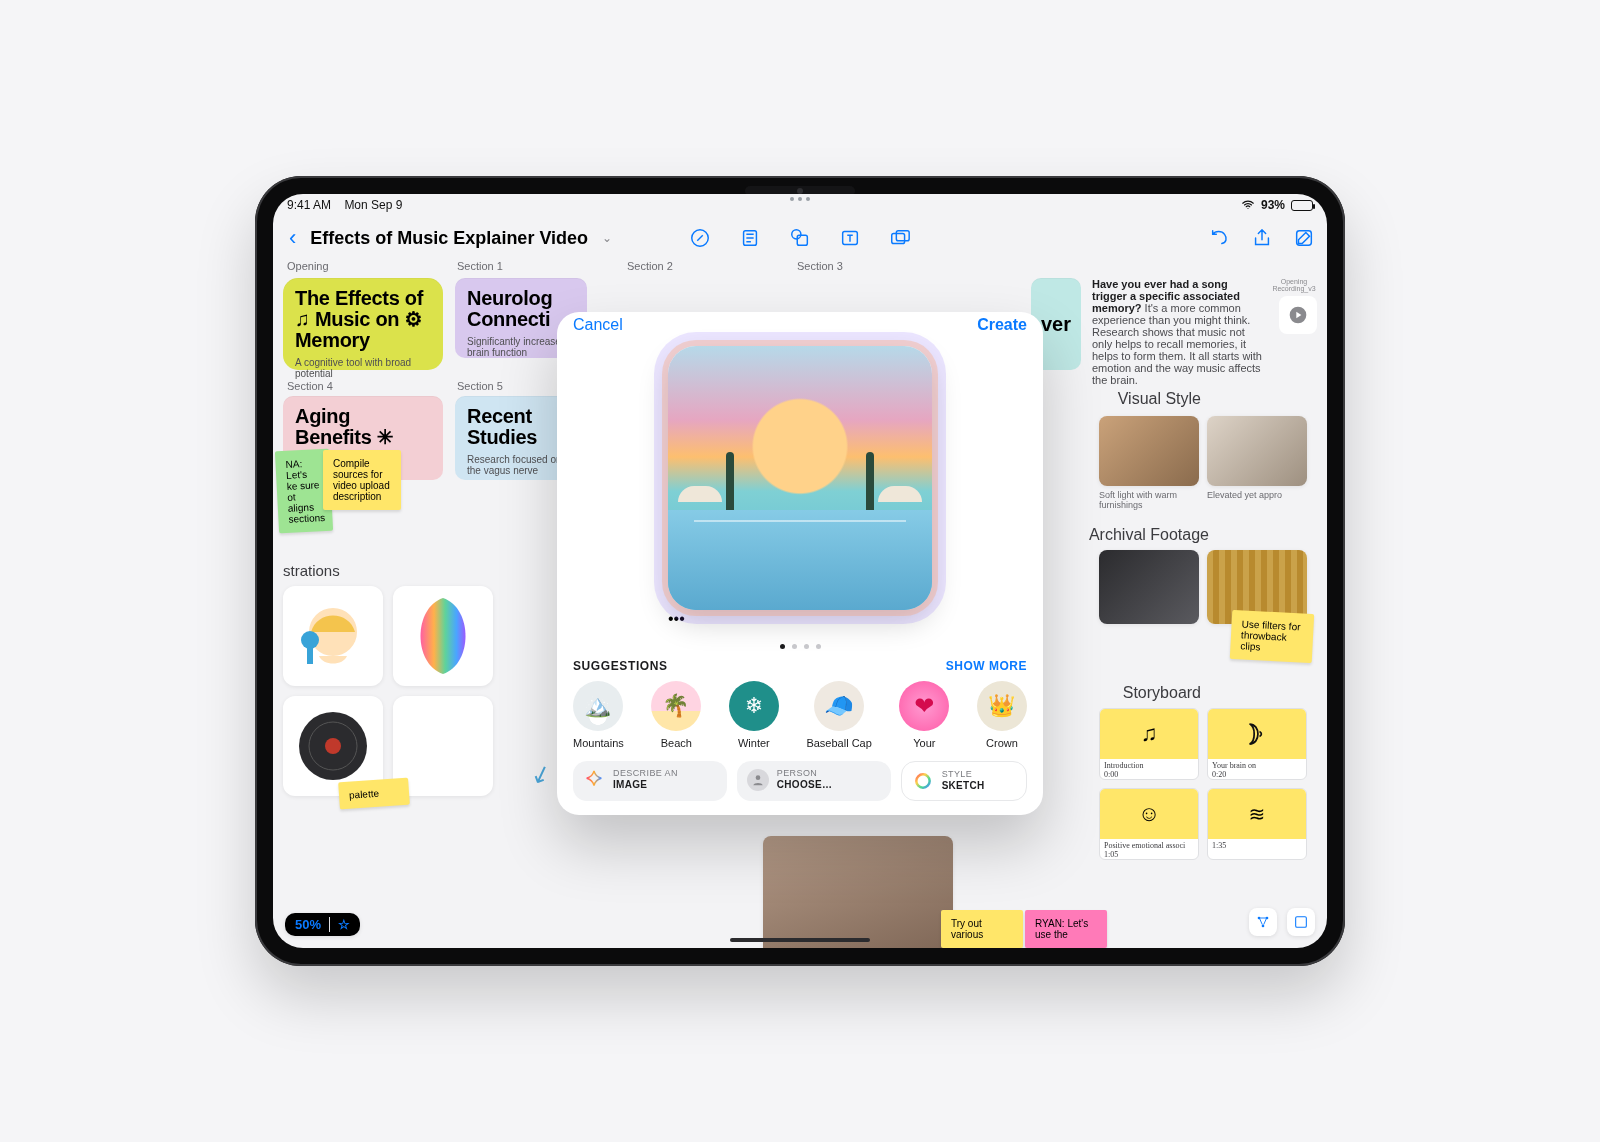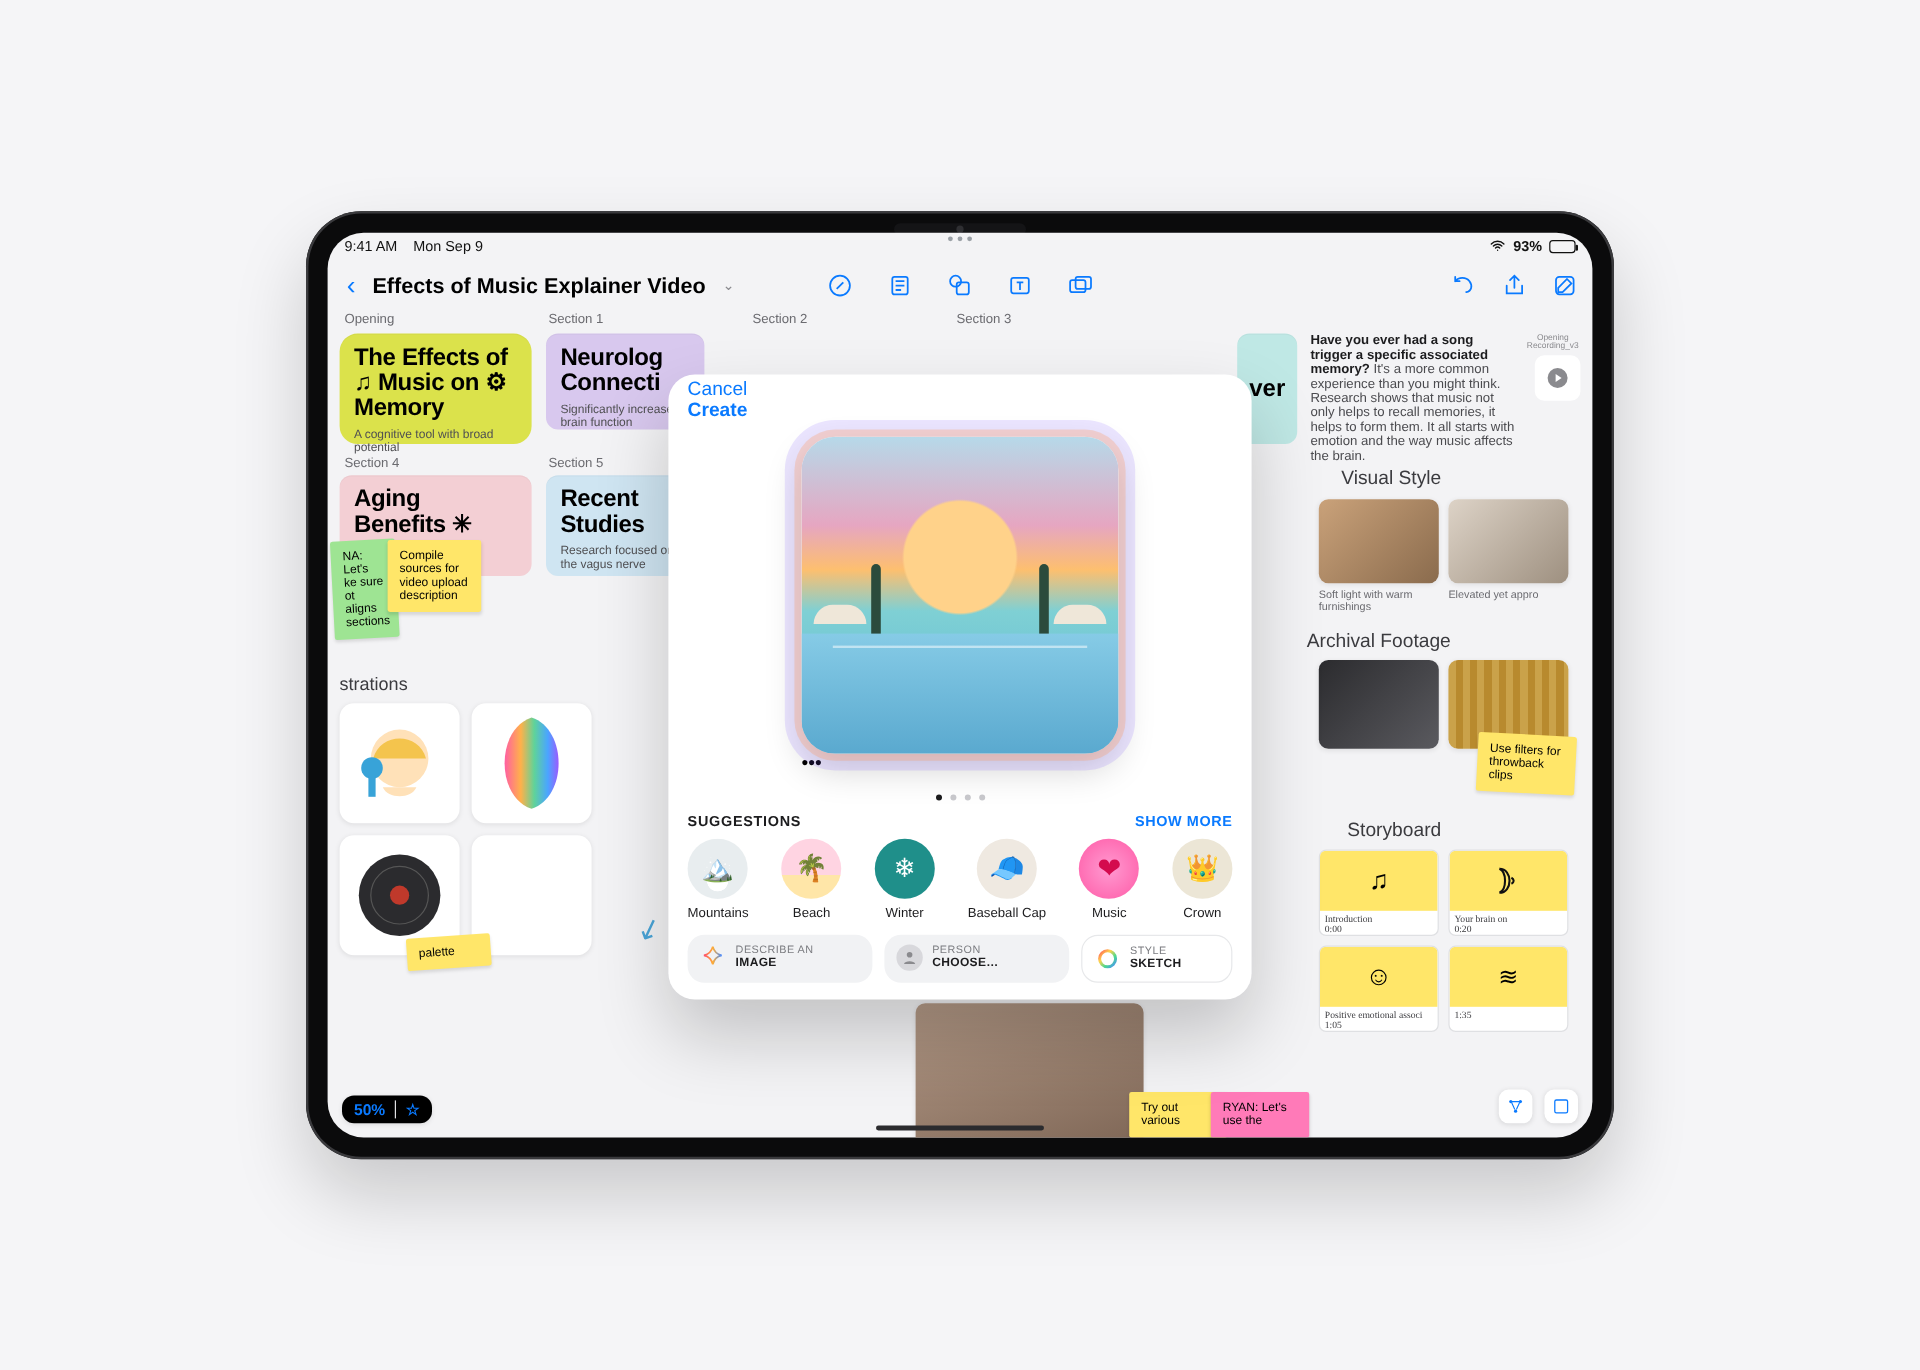--- a/index.html
+++ b/index.html
@@ -85,21 +85,21 @@
   
   .sb{position:absolute;width:100px;height:72px;background:#fff;border:1px solid #dfe0e3;border-radius:6px;overflow:hidden;}
   .sb .top{height:50px;background:#ffe669;display:flex;align-items:center;justify-content:center;}
   .sb .bot{padding:2px 4px;font-size:8px;color:#3a3a3e;font-family:"Comic Sans MS",cursive;}
   .modal{
     position:absolute; left:50%; top:118px; transform:translateX(-50%);
     width:486px; background:#fff; border-radius:22px;
     box-shadow:0 30px 60px rgba(0,0,0,.2);
     padding:0 0 14px;
   }
-  .modal-head{display:flex; justify-content:space-between; padding:4px 16px 4px; font-size:16px;flex-direction:column;}
+  .modal-head{display:flex; justify-content:space-between; padding:4px 16px 4px; font-size:16px;}
   .modal-head .cancel{color:#0a7aff; cursor:pointer;}
   .modal-head .create{color:#0a7aff; font-weight:600; cursor:pointer;}
   .hero-wrap{display:flex; justify-content:center; padding:8px 0 6px;}
   .hero{
     width:264px; height:264px; border-radius:28px;
     background:
       radial-gradient(circle at 50% 38%, #ffd28a 0 22%, transparent 23%),
       linear-gradient(180deg,#b6d9e9 0%, #e6a6c1 28%, #fdbf6f 42%, #7fd0d4 55%, #58b5d6 100%);
     box-shadow:0 0 0 6px rgba(255,150,90,.28), 0 0 0 14px rgba(120,80,255,.15), 0 12px 30px rgba(0,0,0,.18);
     position:relative; overflow:hidden;
@@ -341,21 +341,21 @@
       </div>
       <div class="sb" style="right:20px; top:528px">
         <div class="top">
             <span style="font-size:20px">≋</span>
           </div>
         <div class="bot"><span>1:35</span></div>
       </div>
 
       <div class="imgph" style="left:490px; bottom:-18px; width:190px; height:130px; background:linear-gradient(160deg,#b49a87,#7b6353)"></div>
       <div class="sticky" style="left:668px; bottom:0px; width:82px;">Try out various</div>
-      <div class="sticky pinkS" style="left:736px; bottom:0px; width:82px;margin-top:46px;">RYAN: Let's use the</div>
+      <div class="sticky pinkS" style="left:752px; bottom:0px; width:82px;margin-top:46px;">RYAN: Let's use the</div>
 
       <div class="zoombar">
         <span>50%</span>
         <span class="star">☆</span>
       </div>
       <div class="rightpanel-icons">
         <div class="rpicon">
             <svg width="16" height="16" viewBox="0 0 24 24">
               <circle cx="6" cy="6" r="2" fill="#0a7aff"></circle>
               <circle cx="18" cy="6" r="2" fill="#0a7aff"></circle>
@@ -420,21 +420,21 @@
         <div class="sug">
           <div class="circ" style="background:#efe9e1">
               <span style="font-size:24px">🧢</span>
             </div>
           <span>Baseball Cap</span>
         </div>
         <div class="sug">
           <div class="circ" style="background:radial-gradient(circle,#ff9ad1,#ff5aa6)">
               <span style="color:#d40b4e;font-size:24px">❤</span>
             </div>
-          <span>Music</span>
+          <span>Your</span>
         </div>
         <div class="sug">
           <div class="circ" style="background:#ece6d6">
               <span style="font-size:22px">👑</span>
             </div>
           <span>Crown</span>
         </div>
       </div>
       <div class="pills">
         <div class="pill">

